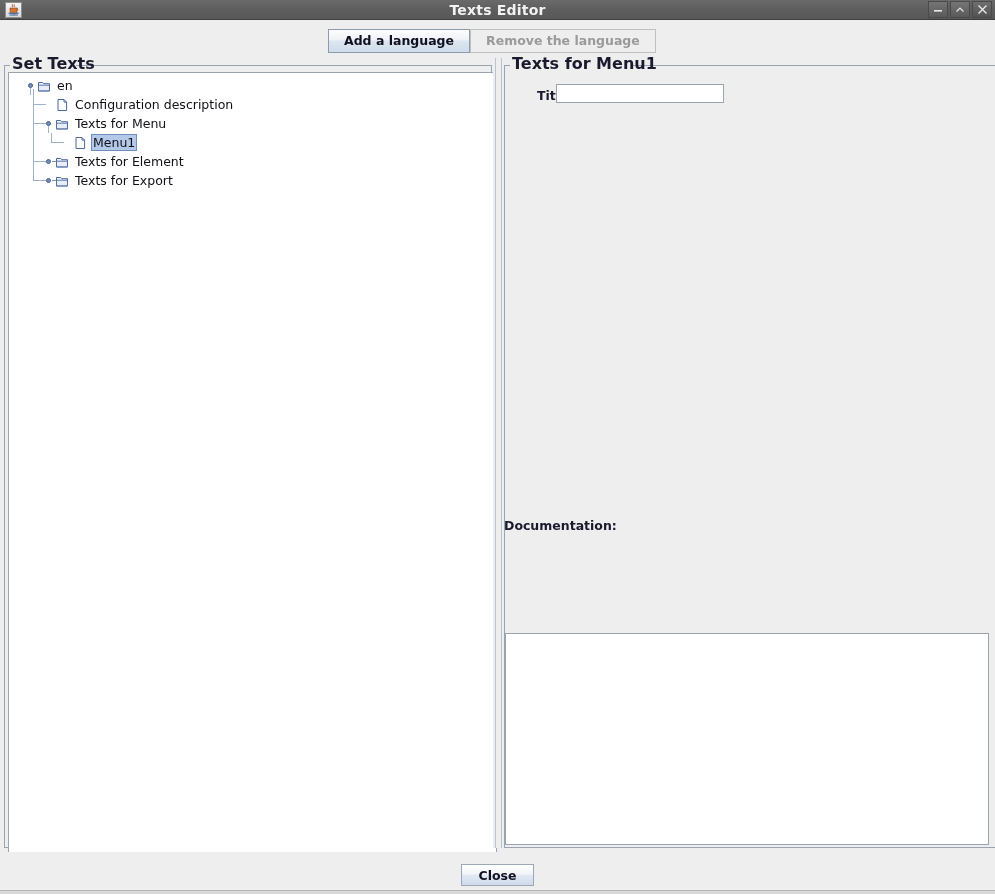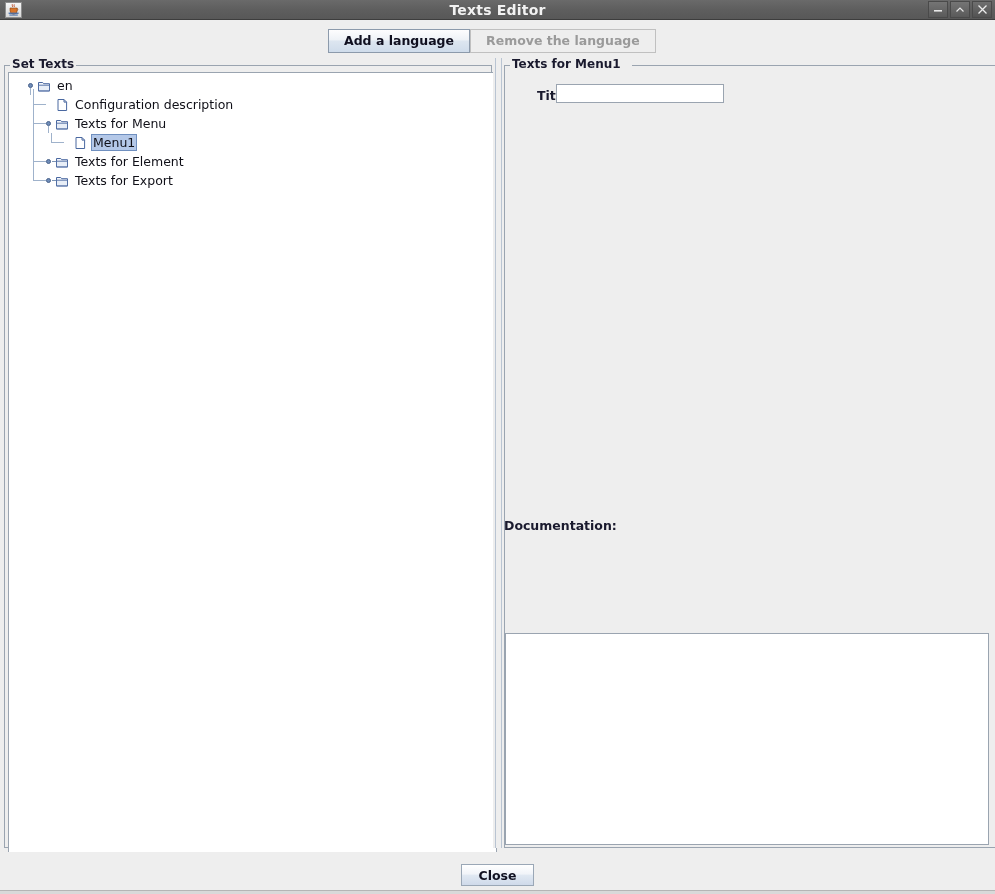--- a/index.html
+++ b/index.html
@@ -117,21 +117,21 @@
   .titled > .tb-line-top-r,
   .titled > .tb-line-left,
   .titled > .tb-line-right,
   .titled > .tb-line-bottom {
     position: absolute;
     background: #9aa4b0;
   }
   .titled > .tb-legend {
     position: absolute;
     top: -1px;
-    font-size: 12px;
+    font-size: 16px;
     font-weight: bold;
     color: #1a1a2e;
     line-height: 14px;
     background: transparent;
     white-space: nowrap;
   }
 
   
   #left-group { left: 4px; top: 58px; width: 488px; height: 790px; }
   .tree-scroll {

